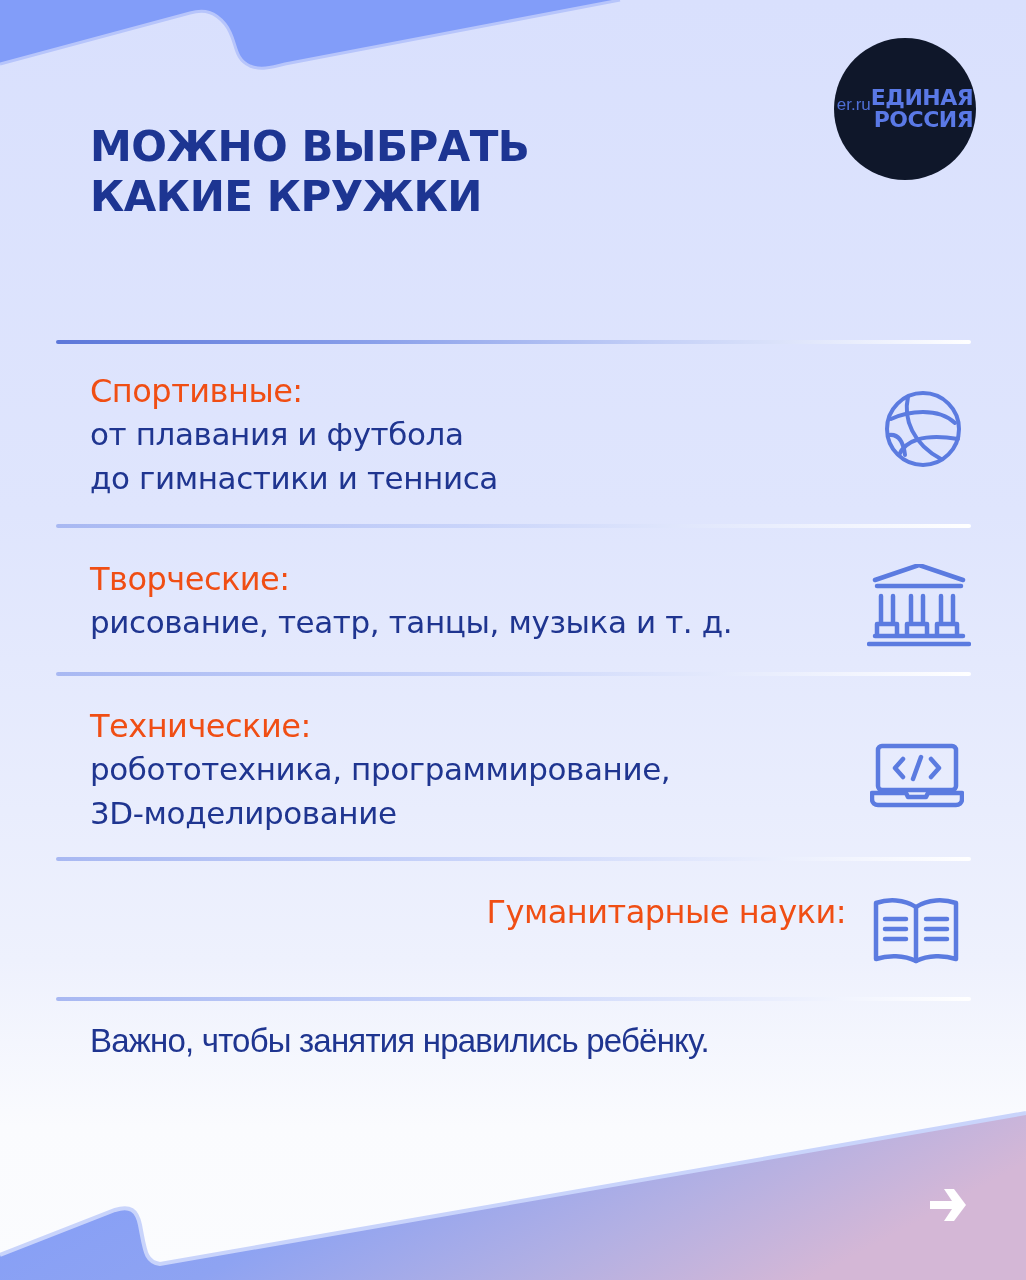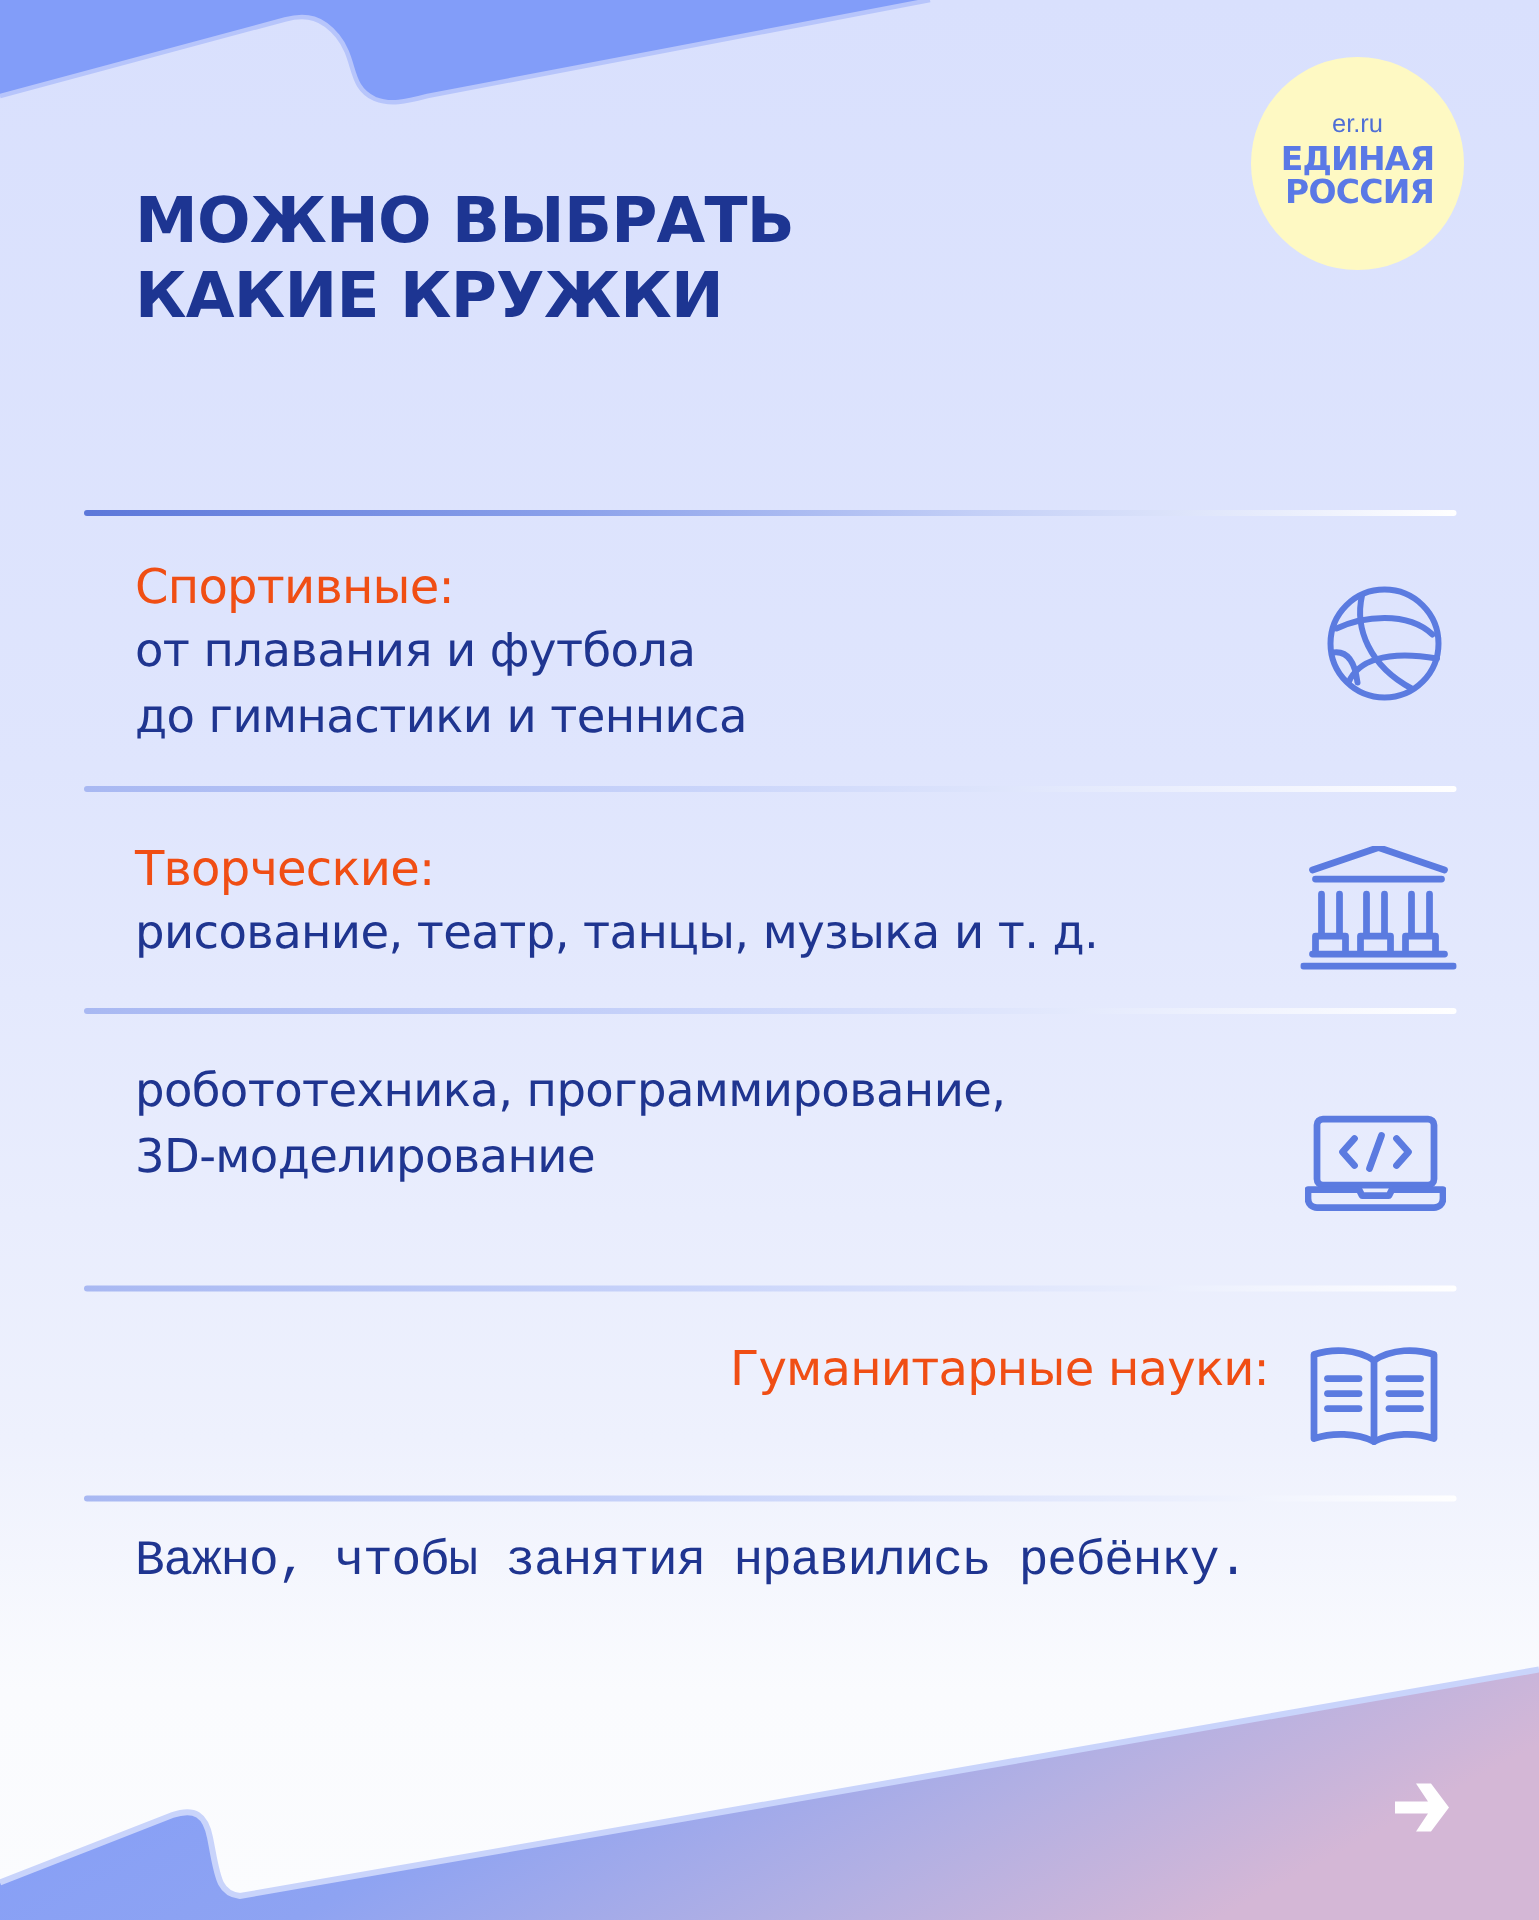--- a/index.html
+++ b/index.html
@@ -5,22 +5,22 @@
   html, body { margin: 0; padding: 0; }
   body {
     width: 1026px; height: 1280px; overflow: hidden; position: relative;
     background: linear-gradient(180deg, #d9e0fd 0%, #dfe5fd 40%, #eef1fd 75%, #fafbfe 88%, #fbfcfe 100%);
     font-family: "Liberation Sans", "DejaVu Sans", sans-serif;
   }
   .bg-shape { position: absolute; left: 0; top: 0; width: 1026px; height: 1280px; pointer-events: none; }
 
   .logo {
     position: absolute; left: 834px; top: 38px; width: 142px; height: 142px;
-    border-radius: 50%; background: #fef9c3;
-    display: flex; flex-direction: column; align-items: center; justify-content: center;
+    border-radius: 50%; background: #0f172a;
+    display: flex; flex-direction: row; align-items: center; justify-content: center;
   }
   .logo-url { font-size: 17px; color: #4f6fd6; margin-bottom: 3px; margin-top: -6px; }
   .logo-name {
     font-size: 22px; font-weight: 900; color: #5a79e6; line-height: 22px;
     text-align: right; letter-spacing: -0.5px; font-family: "DejaVu Sans", sans-serif;
   }
 
   .title {
     position: absolute; left: 90px; top: 122px;
     font-size: 42px; font-weight: 900; color: #1d3592; line-height: 50px;
@@ -46,21 +46,21 @@
     font-family: "DejaVu Sans", sans-serif; letter-spacing: -0.4px;
   }
   .item-text span { display: block; }
 
   .icon { position: absolute; }
   .icon svg { display: block; }
 
   .note {
     position: absolute; left: 90px; top: 1018px;
     font-size: 33px; color: #1f3590; line-height: 46px;
-    font-family: Liberation Mono, monospace; letter-spacing: -0.8px;
+    font-family: Liberation Sans, sans-serif; letter-spacing: -0.8px;
   }
   .note span { display: block; }
 
   .next-arrow { position: absolute; left: 928px; top: 1185px; width: 44px; height: 40px; cursor: pointer; }
 </style>
 </head>
 <body>
 
 <svg class="bg-shape" viewBox="0 0 1026 1280" xmlns="http://www.w3.org/2000/svg">
   <defs>
@@ -127,20 +127,21 @@
     <line x1="10" y1="22" x2="94" y2="22"></line>
     <path d="M14,32 L14,60 L10,60 L10,70 M14,60 L26,60 M26,32 L26,60 L30,60 L30,70"></path>
     <path d="M44,32 L44,60 L40,60 L40,70 M44,60 L56,60 M56,32 L56,60 L60,60 L60,70"></path>
     <path d="M74,32 L74,60 L70,60 L70,70 M74,60 L86,60 M86,32 L86,60 L90,60 L90,70"></path>
     <line x1="8" y1="72" x2="96" y2="72"></line>
     <line x1="2" y1="80" x2="102" y2="80"></line>
   </svg>
 </div>
 
 <div class="item" style="top:705px;">
+  <div class="item-heading">Технические:</div>
   <div class="item-text">
     <span>робототехника, программирование,</span>
     <span>3D-моделирование</span>
   </div>
 </div>
 <div class="icon" style="left:870px; top:743px;">
   <svg width="94" height="66" viewBox="0 0 94 66" fill="none" stroke="#5b7be0" stroke-width="4.5" stroke-linecap="round" stroke-linejoin="round">
     <rect x="8" y="3" width="78" height="44" rx="4"></rect>
     <path d="M2,50 L36,50 L38,54 L56,54 L58,50 L92,50 L92,56 C92,60 89,62 86,62 L8,62 C5,62 2,60 2,56 Z"></path>
     <path d="M33,16 L25,25 L33,34"></path>

